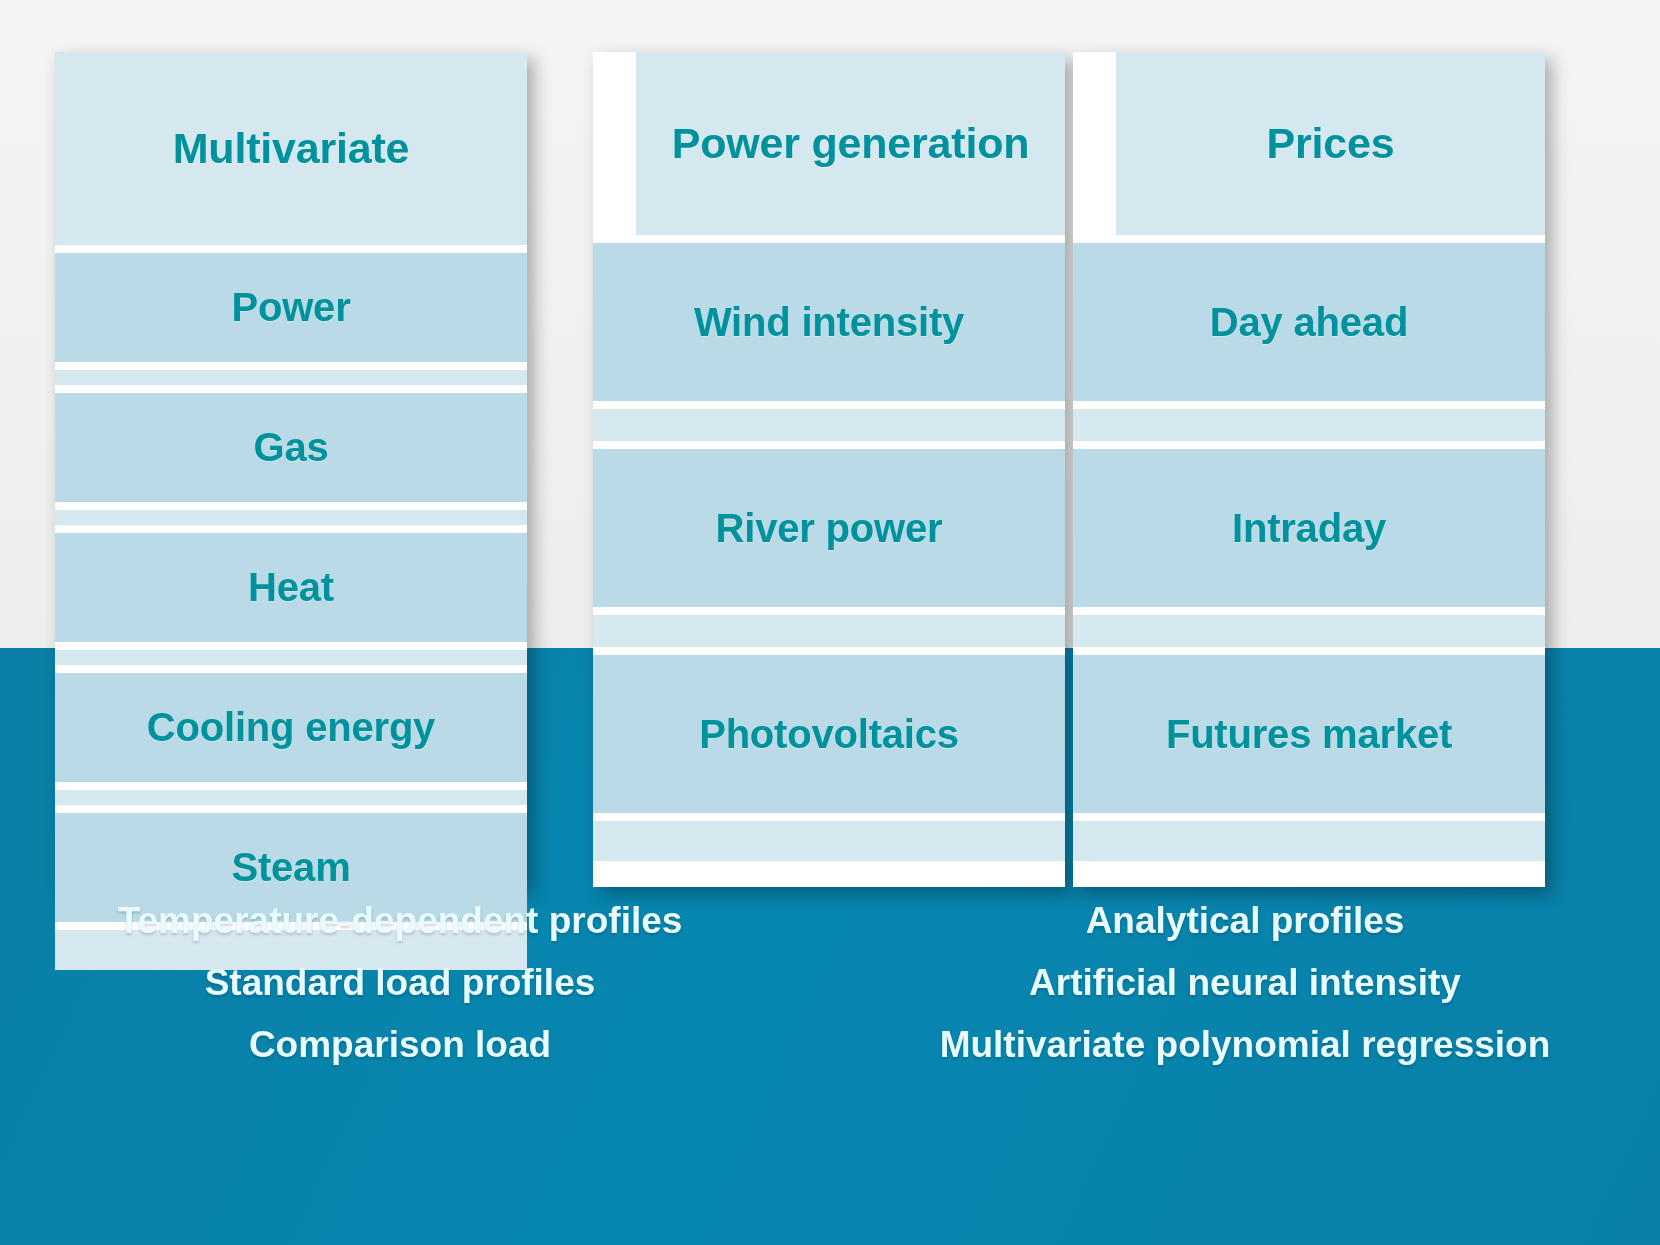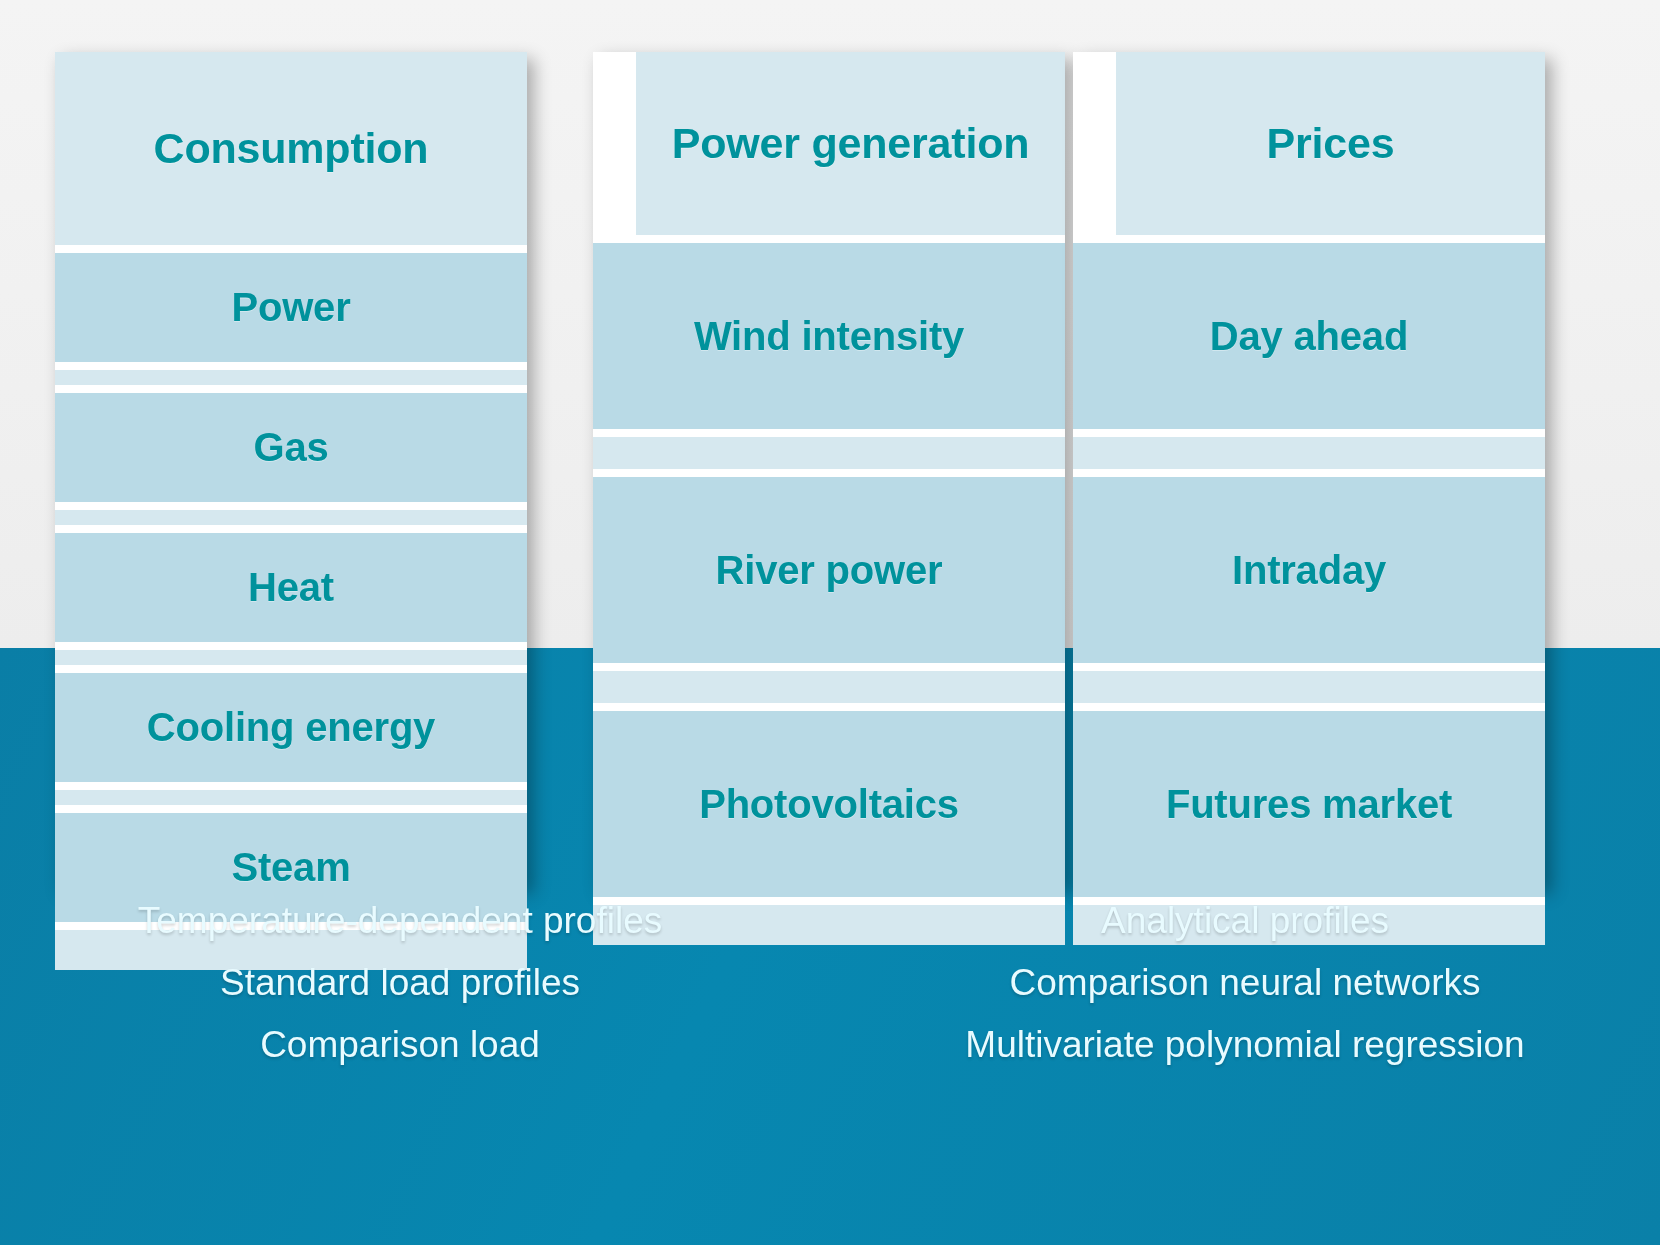--- a/index.html
+++ b/index.html
@@ -97,29 +97,29 @@
   .header-label { font-size: 43px; }
   .row-label    { font-size: 40px; }
 
   
   .col-1 .cell-header { height: 193px; }
   .col-1 .cell-row    { height: 109px; }
   .col-1 .cell-spacer { height: 15px; }
 
   
   .col-2 .cell-header, .col-3 .cell-header { height: 183px; margin-left: 43px; }
-  .col-2 .cell-row,    .col-3 .cell-row    { height: 186px; }
+  .col-2 .cell-row,    .col-3 .cell-row    { height: 158px; }
   .col-2 .cell-spacer, .col-3 .cell-spacer { height: 32px; }
 
   
   .methods {
     position: absolute;
     top: 890px;
     color: #e8fbff;
-    font-weight: normal;
+    font-weight: bold;
     text-align: center;
     text-shadow: 0 2px 3px rgba(0,0,0,0.18);
   }
   .methods-left  { left: 20px;  width: 760px; }
   .methods-right { left: 830px; width: 830px; }
 
   .method-line {
     font-size: 37px;
     line-height: 1.68;
     white-space: nowrap;
@@ -131,21 +131,21 @@
 <div id="stage">
 
   <div class="bg-white"></div>
   <div class="bg-teal"></div>
 
   <div class="columns">
 
     <div class="col col-1">
       <div class="card-stack">
         <div class="cell-header">
-          <span class="cell-label header-label">Consumption</span>
+          <span class="cell-label header-label">Multivariate</span>
         </div>
         <div class="gap"></div>
 
         <div class="cell-row">
           <span class="cell-label row-label">Power</span>
         </div>
         <div class="gap"></div>
         <div class="cell-spacer"></div>
         <div class="gap"></div>
 
@@ -239,17 +239,17 @@
   </div>
 
   <div class="methods methods-left">
     <div class="method-line">Temperature-dependent profiles</div>
     <div class="method-line">Standard load profiles</div>
     <div class="method-line">Comparison load</div>
   </div>
 
   <div class="methods methods-right">
     <div class="method-line">Analytical profiles</div>
-    <div class="method-line">Comparison neural networks</div>
+    <div class="method-line">Artificial neural intensity</div>
     <div class="method-line">Multivariate polynomial regression</div>
   </div>
 
 </div>
 
 </body></html>

